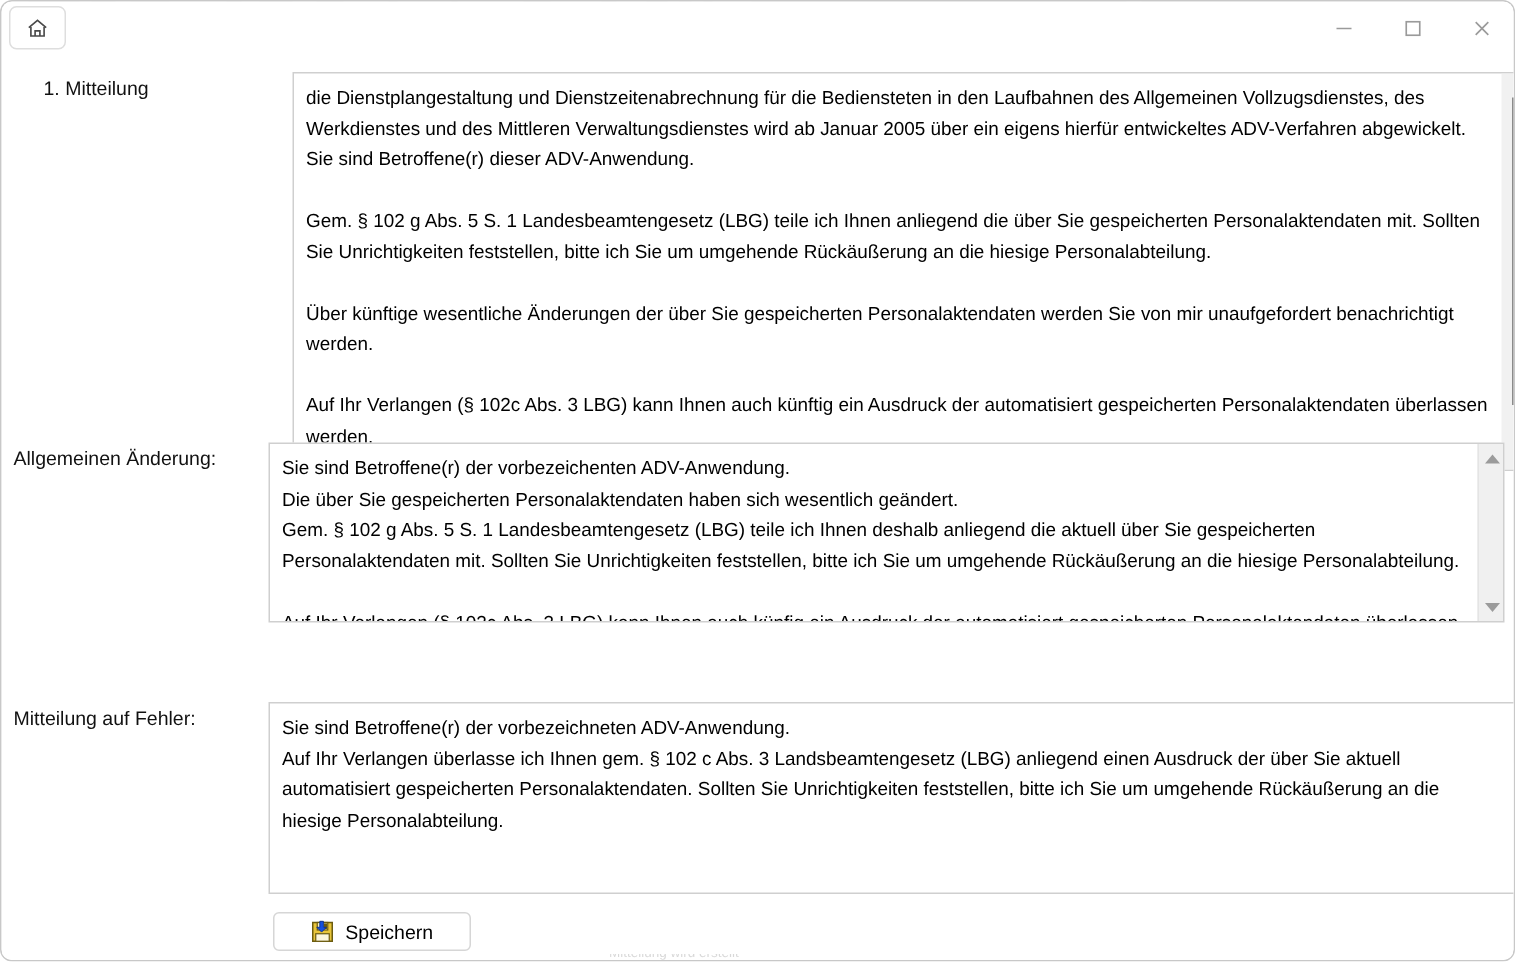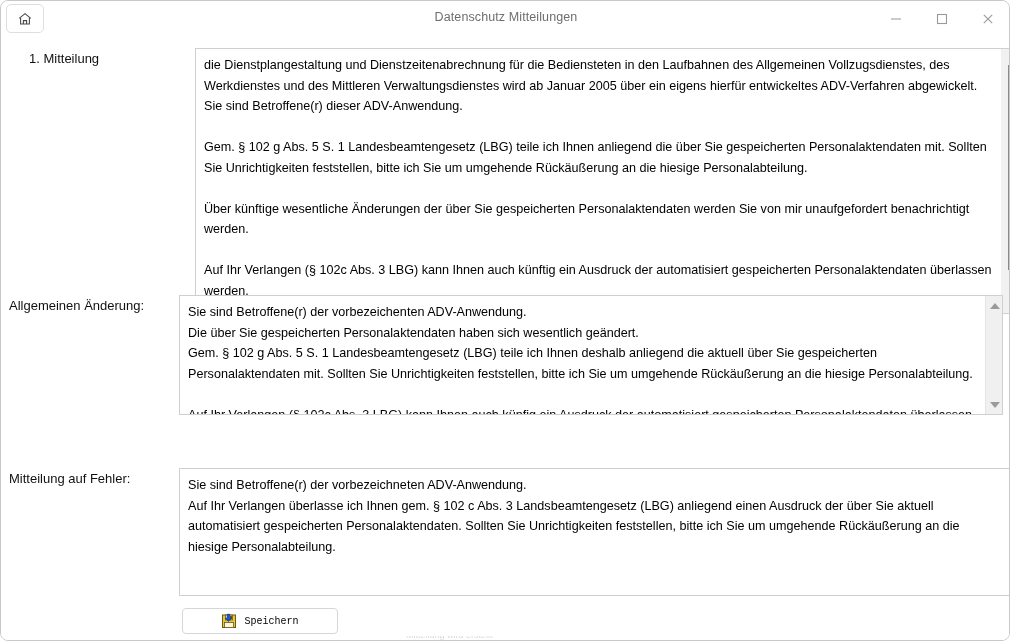--- a/index.html
+++ b/index.html
@@ -170,34 +170,33 @@
     border-right: 5px solid transparent;
   }
   .tri.up { border-bottom: 6px solid #9b9b9b; }
   .tri.down { border-top: 6px solid #9b9b9b; }
 
   
   .save-btn {
     position: absolute;
     left: 181px;
     top: 572px;
-    width: 156px;
+    width: 132px;
     height: 26px;
     background: #ffffff;
     border: 1px solid #d6d6d6;
     border-radius: 4px;
     display: flex;
     align-items: center;
     justify-content: center;
     gap: 7px;
     cursor: pointer;
-    font-size: 10px;
+    font-size: 13px;
     color: #000000;
     user-select: none;
-    font-family: Liberation Mono, monospace;
   }
   .save-btn svg { display: block; }
 
   
   .bottom-ghost {
     position: absolute;
     left: 0;
     bottom: 0;
     width: 1010px;
     height: 4px;
@@ -241,21 +240,20 @@
     <div class="home-btn">
       <span>
         <svg width="16" height="16" viewBox="0 0 16 16" fill="none" stroke="#4a4a4a" stroke-width="1.1">
           <path d="M2.2 7.4 L8 2.6 L13.8 7.4"></path>
           <path d="M3.6 7.0 L3.6 13.0 L12.4 13.0 L12.4 7.0"></path>
           <path d="M6.4 13.0 L6.4 9.6 L9.6 9.6 L9.6 13.0"></path>
         </svg>
       </span>
     </div>
 
-    <div class="title-text">Datenschutz Mitteilungen</div>
 
     <div class="winbtns">
       <div class="winbtn">
         <span>
           <svg width="14" height="14" viewBox="0 0 14 14">
             <line x1="2" y1="7" x2="12" y2="7" stroke="#9a9a9a" stroke-width="1.1"></line>
           </svg>
         </span>
       </div>
       <div class="winbtn">

